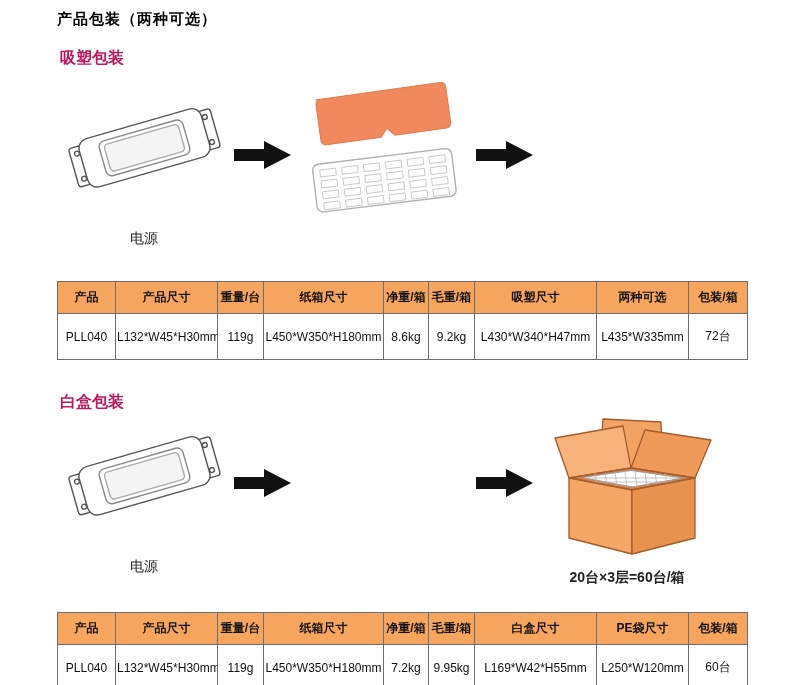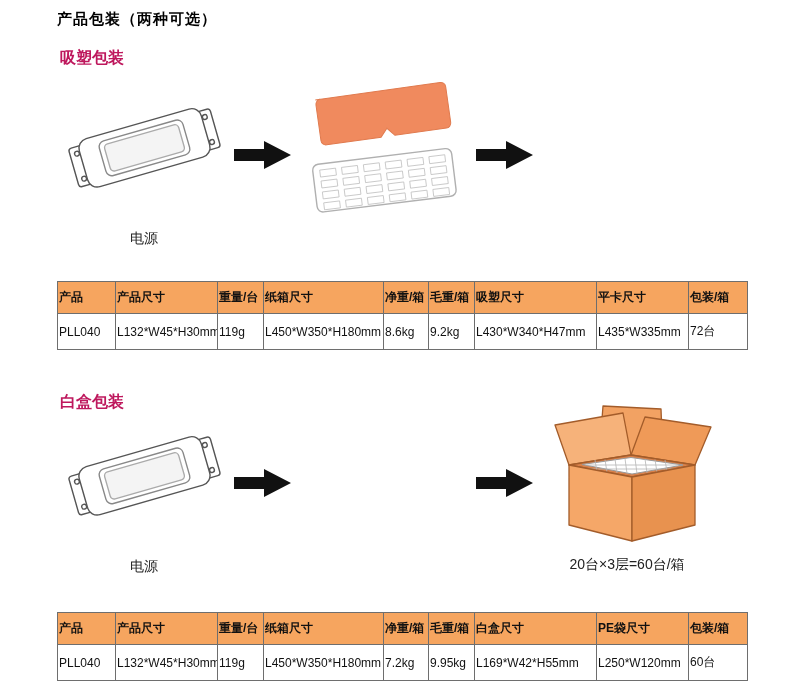--- a/index.html
+++ b/index.html
@@ -30,25 +30,25 @@
   .arrow {
     position: absolute; width: 58px; height: 34px;
   }
   .spec-table {
     position: absolute; left: 57px;
     border-collapse: collapse; table-layout: fixed; width: 690px;
   }
   .table-1 { top: 281px; }
   .table-2 { top: 612px; }
   .spec-table th, .spec-table td {
-    border: 1px solid #6e6e6e; text-align: left; vertical-align: middle;
+    border: 1px solid #6e6e6e; text-align: center; vertical-align: middle;
     font-size: 12px; color: #111; padding: 0 1px; overflow: hidden; white-space: nowrap;
   }
   .spec-table th { background: #f6a55f; font-weight: 700; height: 32px; }
-  .spec-table td { background: #fff; font-weight: 400; height: 36px; }
+  .spec-table td { background: #fff; font-weight: 400; height: 46px; }
 </style>
 </head>
 <body>
 
 <div class="page">
 
   <div class="page-title">产品包装（两种可选）</div>
 
   <div class="section-heading heading-1">吸塑包装</div>
 
@@ -112,21 +112,21 @@
     </colgroup>
     <tbody>
       <tr>
         <th>产品</th>
         <th>产品尺寸</th>
         <th>重量/台</th>
         <th>纸箱尺寸</th>
         <th>净重/箱</th>
         <th>毛重/箱</th>
         <th>吸塑尺寸</th>
-        <th>平卡尺寸</th>
+        <th>两种可选</th>
         <th>包装/箱</th>
       </tr>
       <tr>
         <td>PLL040</td>
         <td>L132*W45*H30mm</td>
         <td>119g</td>
         <td>L450*W350*H180mm</td>
         <td>8.6kg</td>
         <td>9.2kg</td>
         <td>L430*W340*H47mm</td>
@@ -163,21 +163,21 @@
       </svg>
   </div>
 
 
   <div class="arrow" style="left:476px; top:466px;">
     <svg width="58" height="34" viewBox="0 0 58 34">
         <polygon points="0,11 30,11 30,3 57,17 30,31 30,23 0,23" fill="#111"></polygon>
       </svg>
   </div>
 
-  <div class="figure" style="left:533px; top:398px; width:188px;">
+  <div class="figure" style="left:533px; top:411px; width:188px;font-weight:bold;">
     <div class="art">
       <svg width="185" height="150" viewBox="0 0 185 150">
         <g stroke="#a35c2a" stroke-width="1.3" stroke-linejoin="round">
           <polygon points="64,58 128,62 126,10 68,7" fill="#f2a263"></polygon>
           <polygon points="34,66 96,56 88,14 20,26" fill="#f6b27a"></polygon>
           <polygon points="96,56 160,66 176,28 110,18" fill="#ef9a58"></polygon>
           <polygon points="34,66 96,56 160,66 97,78" fill="#d9814a"></polygon>
         </g>
         <polygon points="47,65.5 96,58.5 148,66 97,75" fill="#ffffff" stroke="#999" stroke-width="1"></polygon>
         <path d="M52,66 L142,66 M54,70 L143,70" stroke="#b5b5b5" fill="none" stroke-width="0.8"></path>

